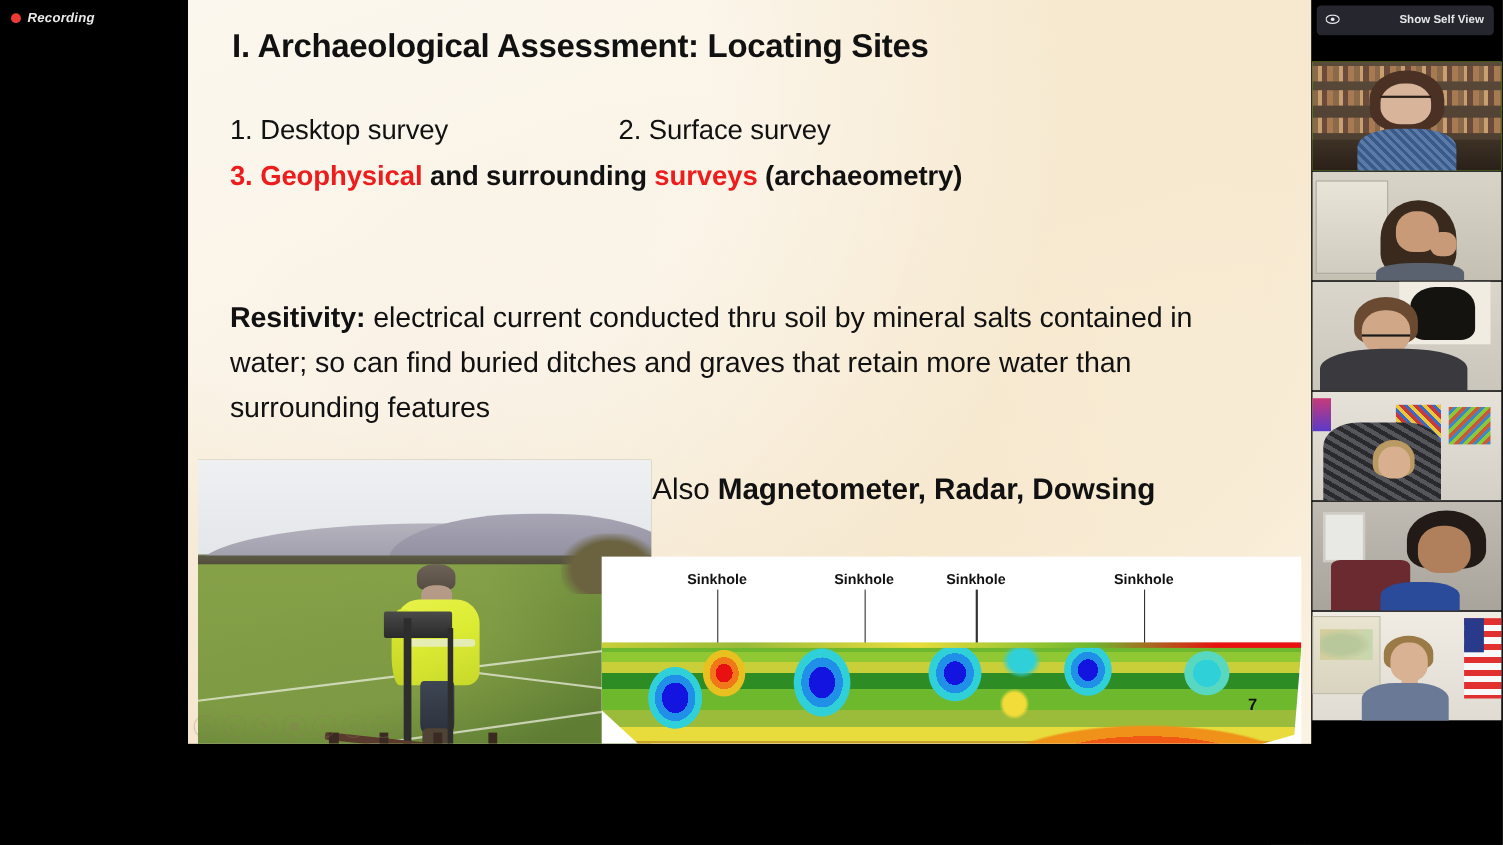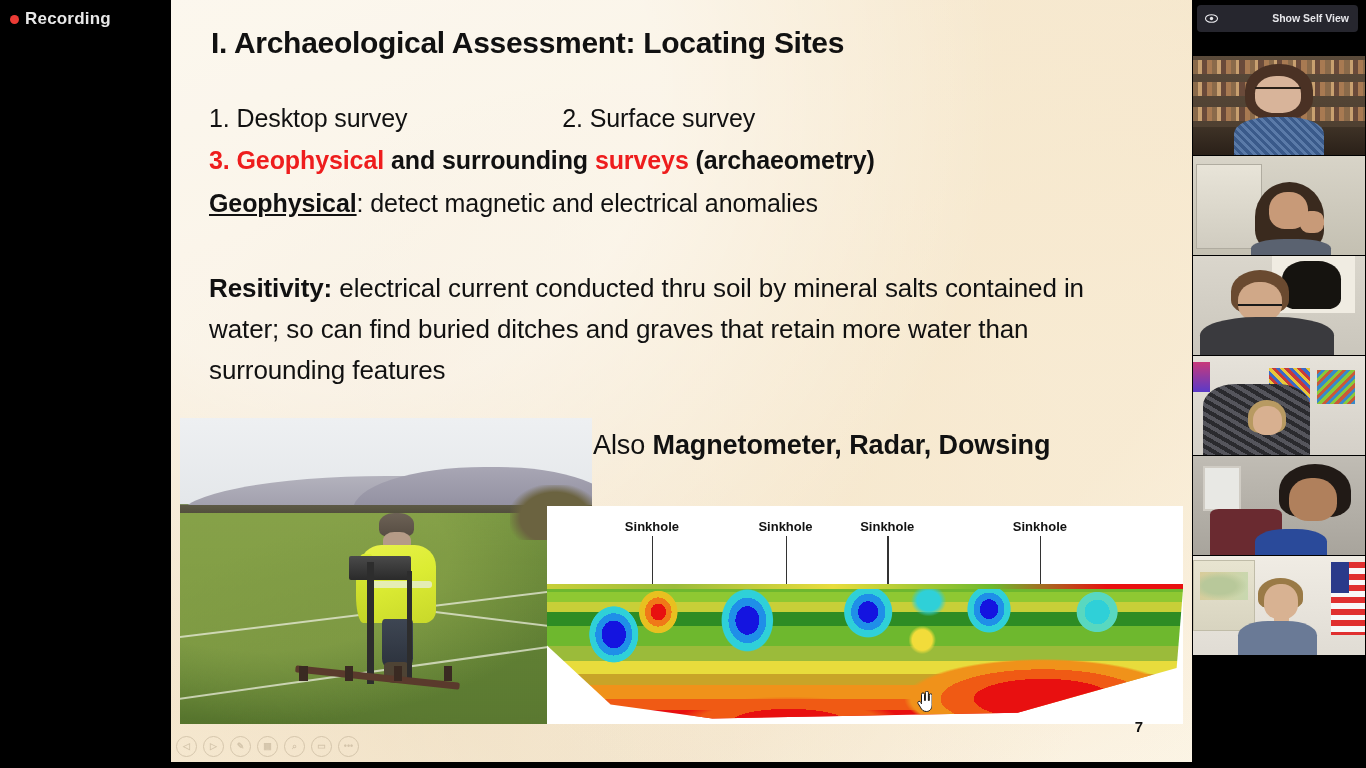--- a/index.html
+++ b/index.html
@@ -12,37 +12,37 @@
   
   #recording-badge{
     position:absolute; left:10px; top:9px; display:flex; align-items:center;
     gap:6px; z-index:40;
   }
   #recording-badge .dot{
     width:9px; height:9px; border-radius:50%; background:#ec3b35;
     display:block;
   }
   #recording-badge .label{
-    color:#e8e8e8; font-size:17px; font-weight:bold; letter-spacing:.2px;
+    color:#e8e8e8; font-size:12px; font-weight:bold; letter-spacing:.2px;font-style:italic;
   }
 
   
   #self-view-pill{
     position:absolute; right:8px; top:5px; z-index:40;
     background:#26262e; border-radius:4px; padding:4px 9px 5px 8px;
     display:flex; align-items:center; gap:6px;
   }
   #self-view-pill .eye{ display:block; }
   #self-view-pill .label{
     color:#e6e6ea; font-size:10.5px; font-weight:bold; white-space:nowrap;margin-left:48px;
   }
 
   
   #slide-stage{
-    position:absolute; left:171px; top:0; width:1024px; height:762px;
+    position:absolute; left:171px; top:0; width:1024px; height:676px;
     background:#f7ead4;
     background-image:
       radial-gradient(circle at 18% 12%, rgba(255,255,255,.55) 0 28%, rgba(0,0,0,0) 60%),
       radial-gradient(circle at 72% 38%, rgba(247,233,207,.8) 0 30%, rgba(0,0,0,0) 65%),
       radial-gradient(circle at 42% 76%, rgba(236,217,186,.45) 0 24%, rgba(0,0,0,0) 60%),
       radial-gradient(circle at 88% 88%, rgba(255,250,240,.5) 0 26%, rgba(0,0,0,0) 62%),
       linear-gradient(160deg,#f8eed9 0%,#f4e4c9 45%,#f8efdc 100%);
     overflow:hidden;
   }
 
@@ -347,23 +347,20 @@
 
   <div class="body-line" id="line-survey-row">
     <span>1.   Desktop survey</span>
     <span class="col2">2.  Surface survey</span>
   </div>
 
   <div class="body-line" id="line-geo-surveys">
     <span class="hot">3.  </span><span class="hot">Geophysical</span><span> and surrounding </span><span class="hot">surveys</span><span>  (archaeometry)</span>
   </div>
 
-  <div class="body-line" id="line-geo-detect">
-    <span class="lead">Geophysical</span><span>: detect magnetic and electrical anomalies</span>
-  </div>
 
   <div class="body-line" id="para-resistivity">
     <span class="lead">Resitivity:</span><span> electrical current conducted thru soil by mineral salts contained in water; so can find buried ditches and graves that retain more water than surrounding features</span>
   </div>
 
   <div class="body-line" id="line-also">
     <span>Also </span><span class="strong">Magnetometer, Radar, Dowsing</span>
   </div>
 
   <div id="field-photo">

